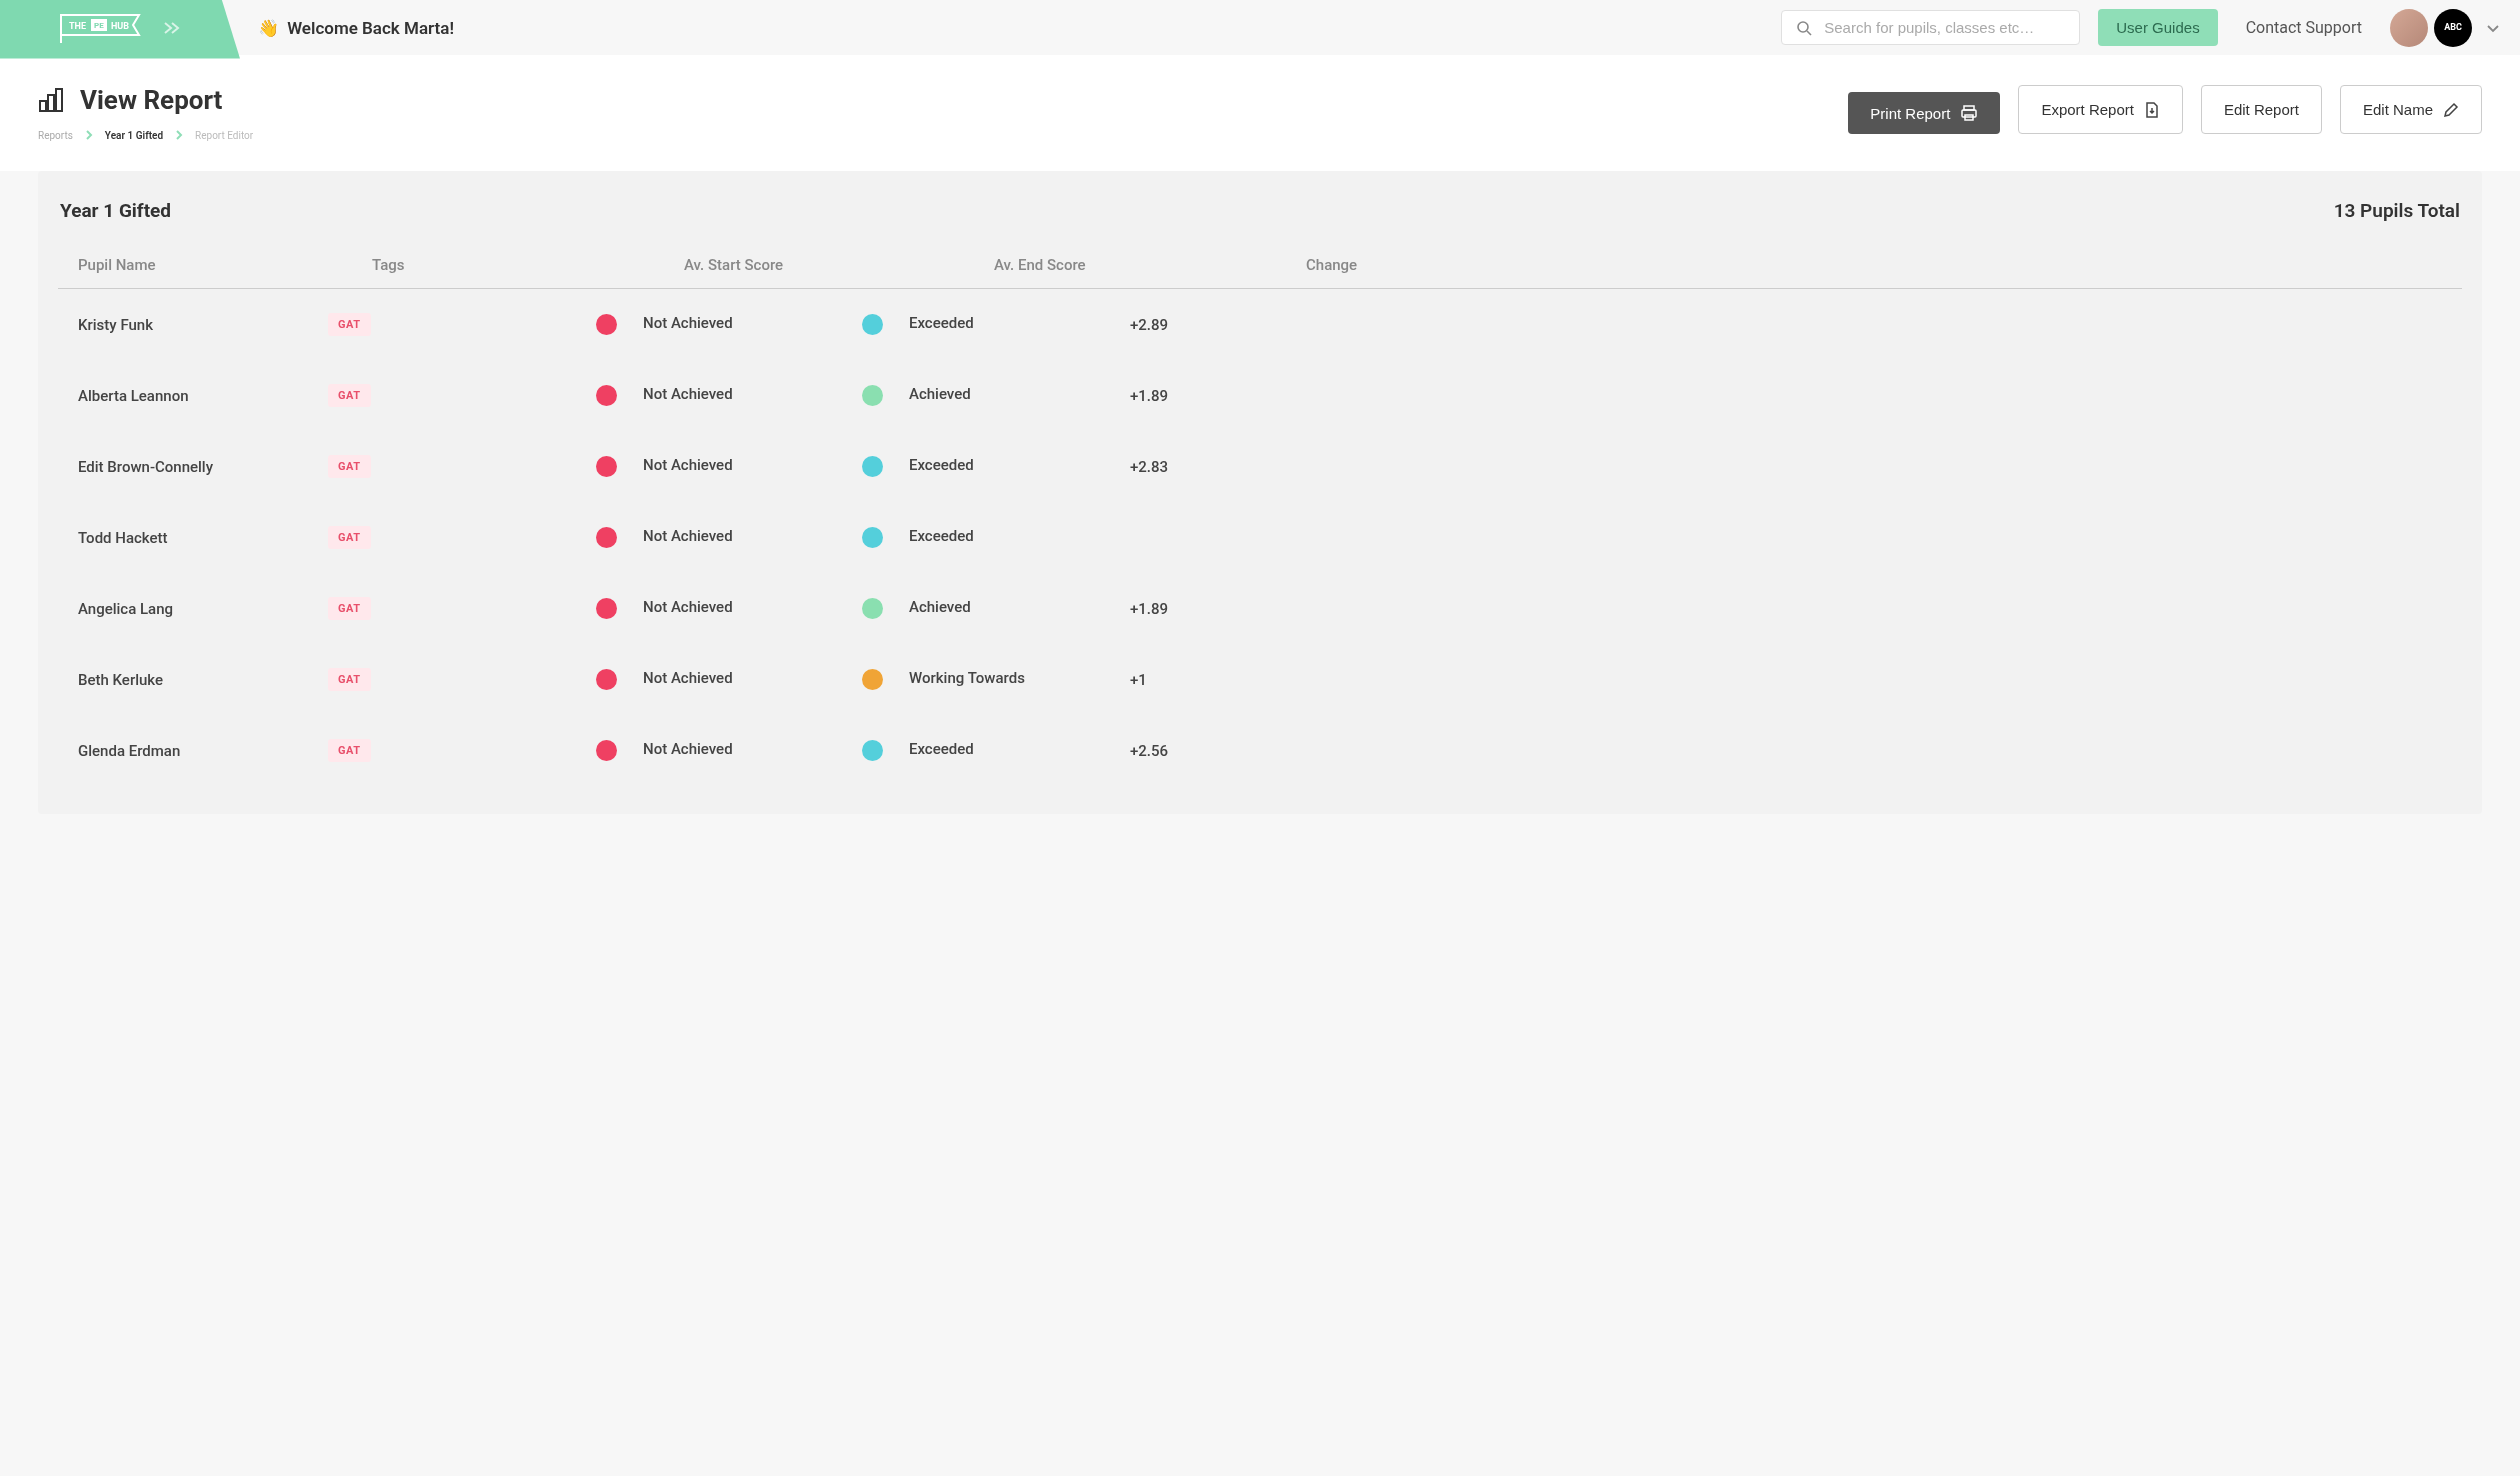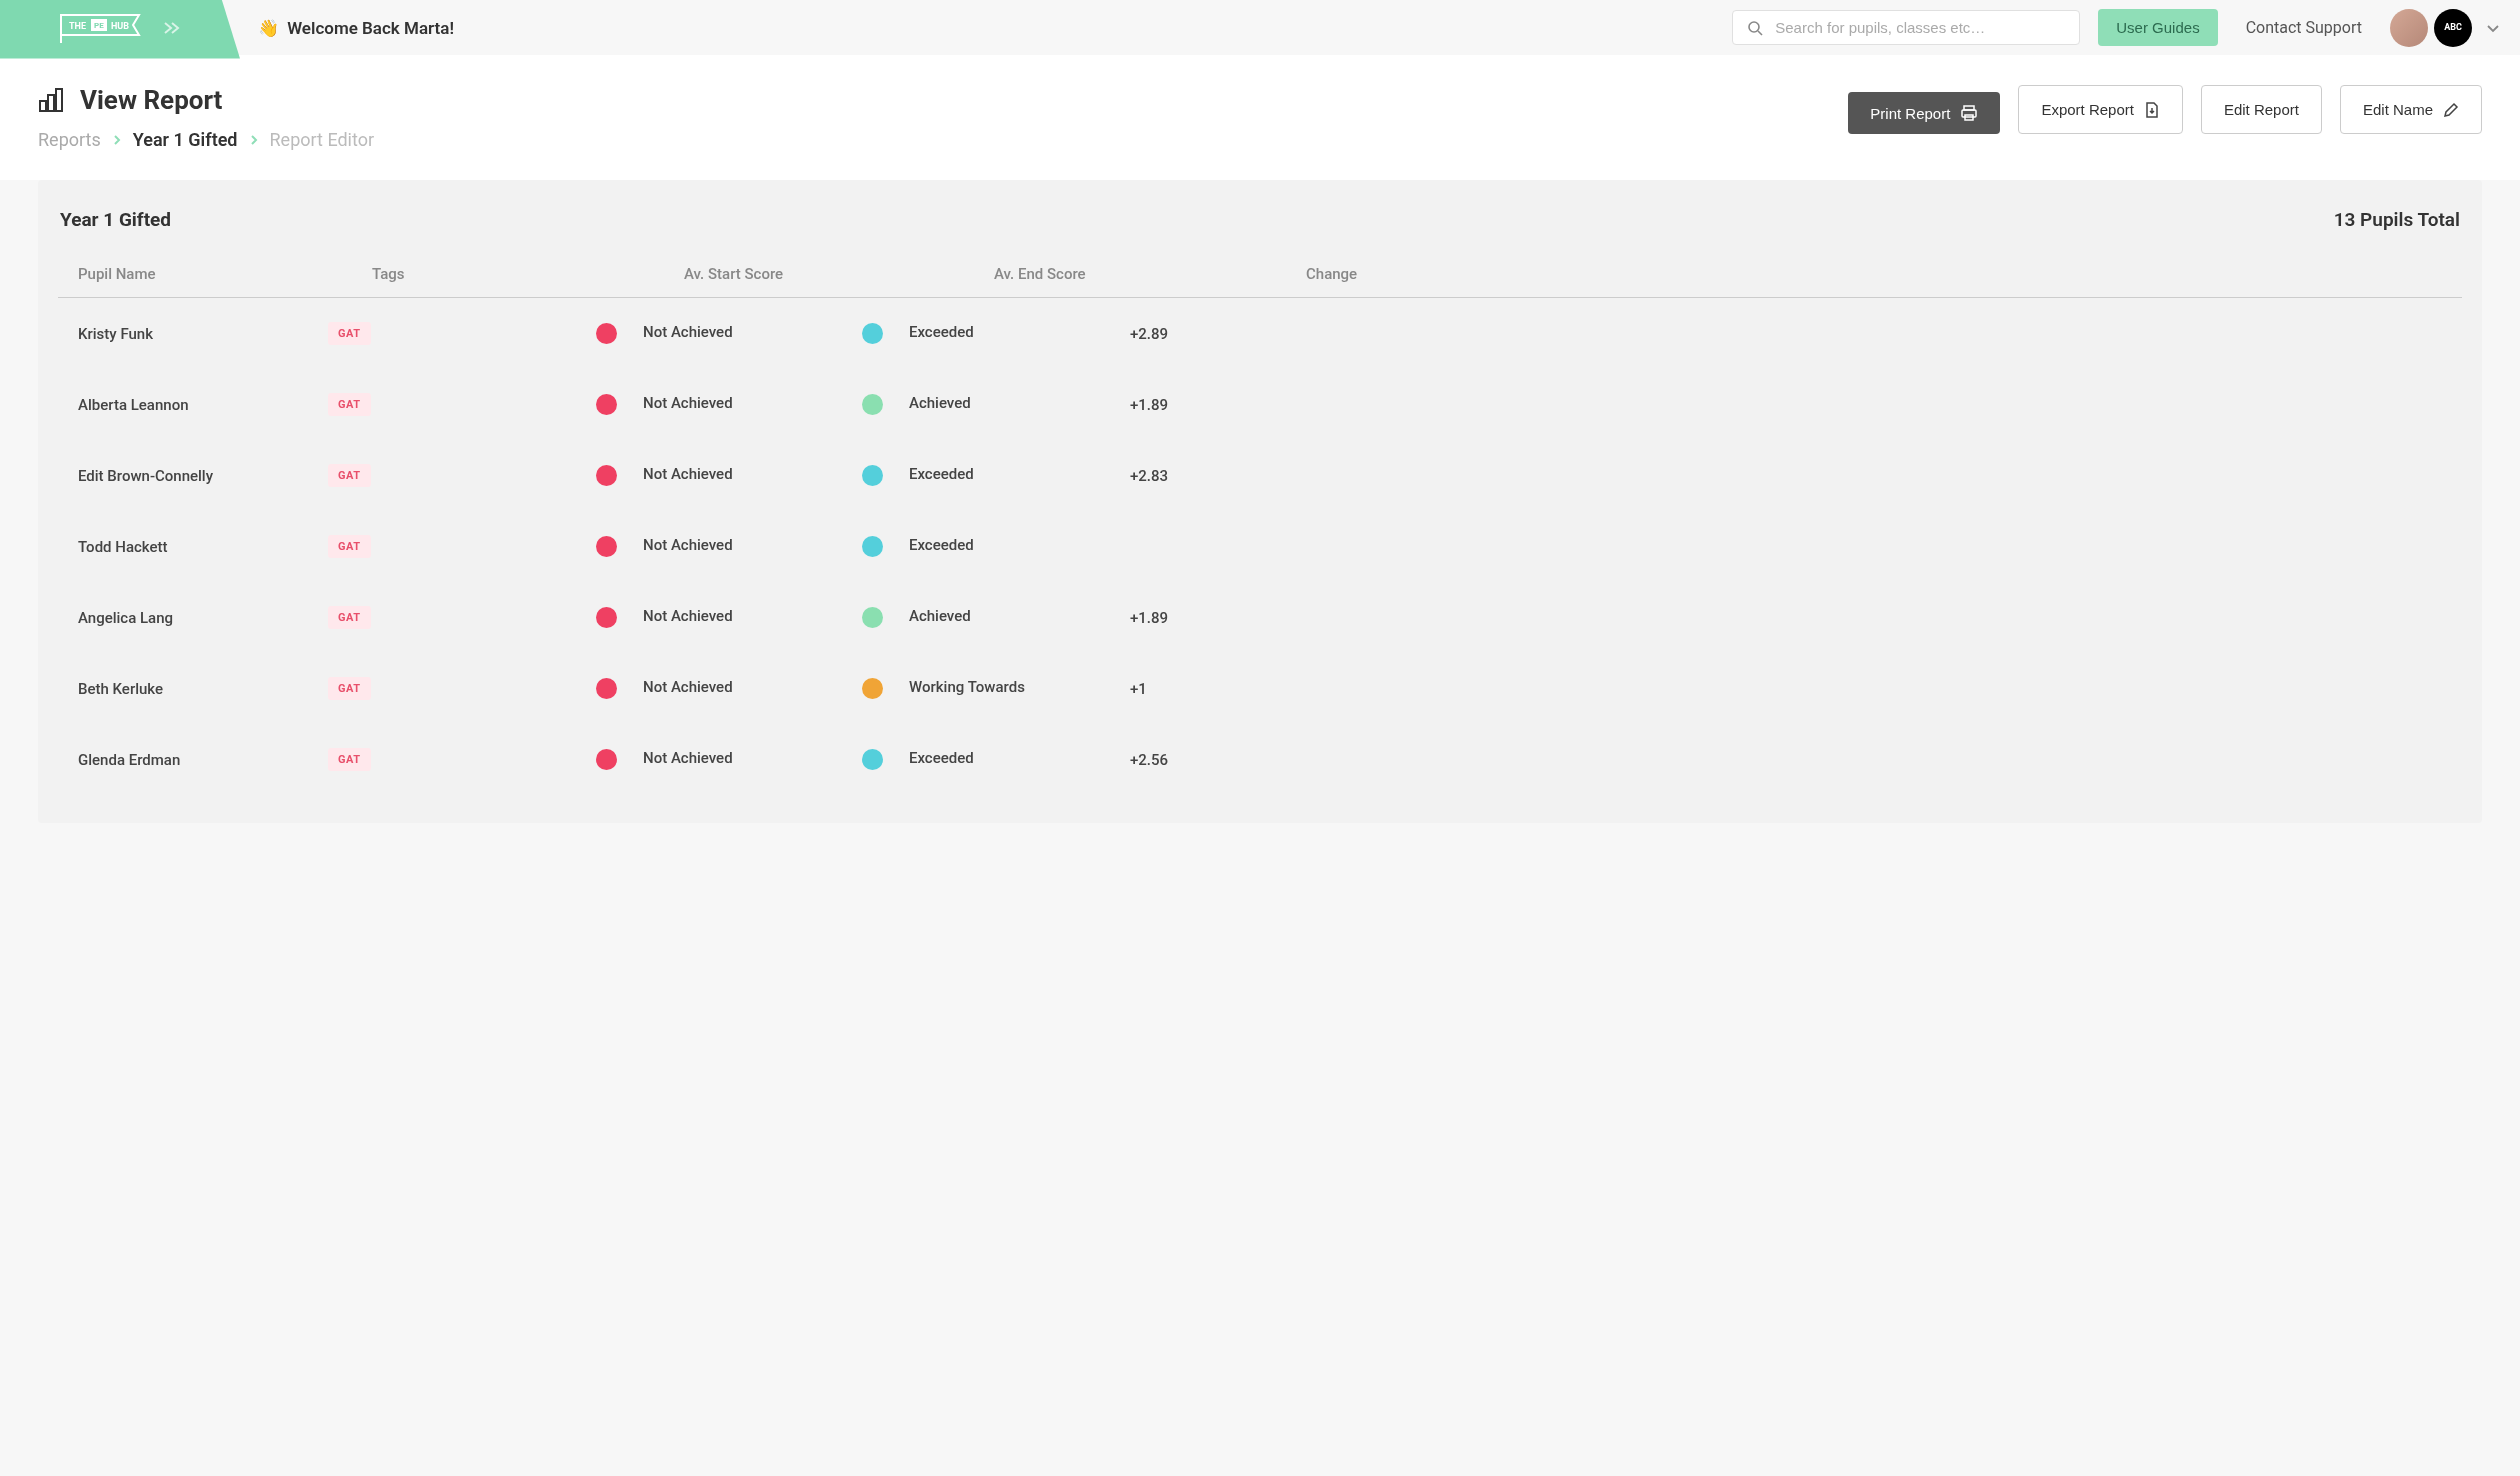--- a/index.html
+++ b/index.html
@@ -5,37 +5,37 @@
 * { margin: 0; padding: 0; box-sizing: border-box; }
 body { font-family: -apple-system, BlinkMacSystemFont, 'Segoe UI', Roboto, sans-serif; background: #f7f7f7; color: #333; }
 
 
 .header { display: flex; align-items: center; background: #f7f7f7; height: 55px; padding-right: 20px; }
 .logo-block { background: #7fd9b0; height: 62px; width: 240px; display: flex; align-items: center; justify-content: center; position: relative; clip-path: polygon(0 0, 92% 0, 100% 100%, 0 100%); }
 .logo-flag { display: flex; align-items: center; gap: 12px; }
 .expand-btn { color: white; opacity: 0.7; cursor: pointer; }
 .welcome { margin-left: 18px; font-size: 17px; font-weight: 600; color: #333; display: flex; align-items: center; gap: 8px; }
 .header-spacer { flex: 1; }
-.search-box { display: flex; align-items: center; background: white; border: 1px solid #e0e0e0; border-radius: 4px; padding: 8px 14px; width: 348px; gap: 12px; }
+.search-box { display: flex; align-items: center; background: white; border: 1px solid #e0e0e0; border-radius: 4px; padding: 8px 14px; width: 299px; gap: 12px; }
 .search-box input { border: none; outline: none; font-size: 15px; flex: 1; color: #333; }
 .search-box input::placeholder { color: #aaa; }
 .btn { padding: 10px 18px; border-radius: 4px; font-size: 15px; font-weight: 500; cursor: pointer; border: none; }
 .btn-guides { background: #8fdeb7; color: #2c6b4f; margin-left: 18px; }
 .contact-link { margin-left: 28px; color: #555; font-size: 16px; cursor: pointer; }
 .avatars { display: flex; align-items: center; margin-left: 28px; gap: 6px; }
 .avatar { width: 38px; height: 38px; border-radius: 50%; background: #ddd; }
 .avatar-img { background: linear-gradient(135deg, #d4a896, #b58878); }
 .avatar-logo { background: #000; color: white; display: flex; align-items: center; justify-content: center; font-size: 9px; font-weight: bold; line-height: 1; text-align: center; }
 .chevron-down { margin-left: 8px; color: #888; cursor: pointer; }
 
 
 .page-header { background: white; padding: 30px 38px 30px 38px; display: flex; align-items: flex-start; justify-content: space-between; }
 .page-title-block { }
 .page-title { display: flex; align-items: center; gap: 14px; font-size: 26px; font-weight: 700; color: #333; }
-.breadcrumb { margin-top: 14px; display: flex; align-items: center; gap: 12px; font-size: 18px; }
+.breadcrumb { margin-top: 14px; display: flex; align-items: center; gap: 12px; font-size: 10px; }
 .breadcrumb .crumb { color: #aaa; cursor: pointer; }
 .breadcrumb .crumb.active { color: #333; font-weight: 600; }
 .breadcrumb .crumb.muted { color: #bbb; }
 .breadcrumb .sep { color: #8fdeb7; font-size: 14px; }
 .action-buttons { display: flex; gap: 18px; }
 .btn-dark { background: #555; color: white; display: flex; align-items: center; gap: 10px; padding: 12px 22px; margin-top: 7px; }
 .btn-outline { background: white; border: 1px solid #ccc; color: #333; display: flex; align-items: center; gap: 10px; padding: 12px 22px; justify-content: flex-end; }
 
 
 .report-panel { margin: 0 38px 30px 38px; background: #f2f2f2; padding: 28px 20px; border-radius: 4px; }

